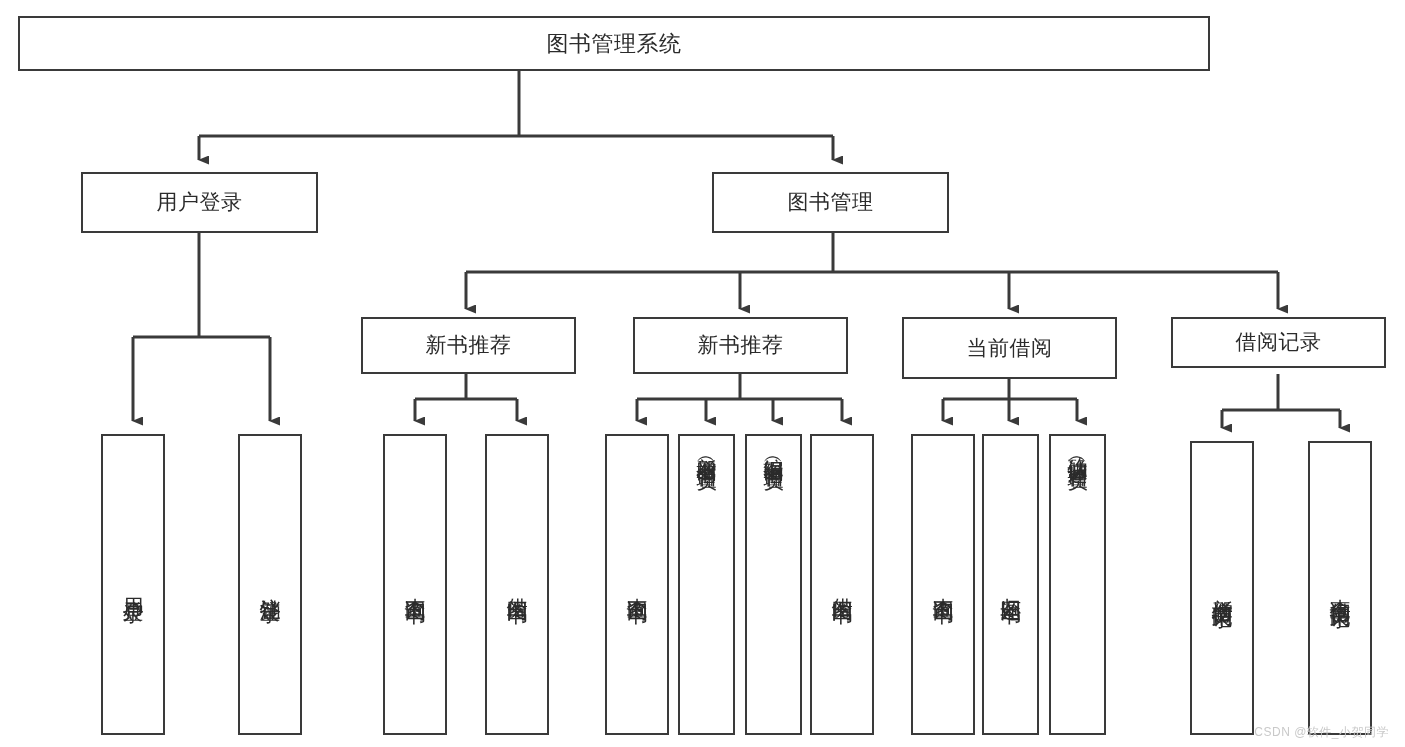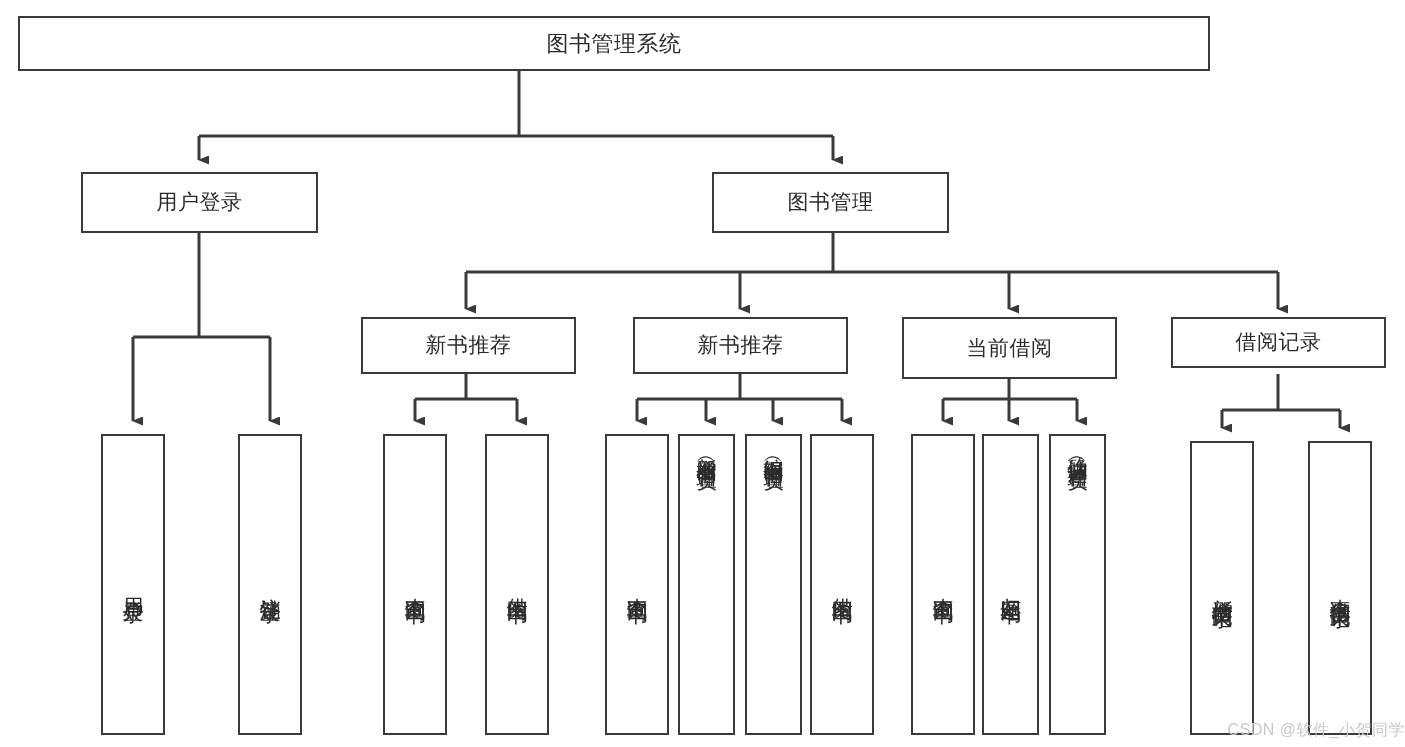--- a/index.html
+++ b/index.html
@@ -68,23 +68,23 @@
   .node.leaf.tall .label {
     font-size: 20px;
   }
   
   .node.leaf.center {
     align-items: center;
     padding-top: 0;
   }
   #watermark {
     position: absolute;
-    right: 0;
+    right: 16px;
     bottom: 6px;
-    font-size: 16px;
+    font-size: 12px;
     color: #c9c9c9;
     letter-spacing: 0.5px;
     white-space: nowrap;
     user-select: none;
   }
 </style>
 </head>
 <body>
 
 <div id="canvas">

